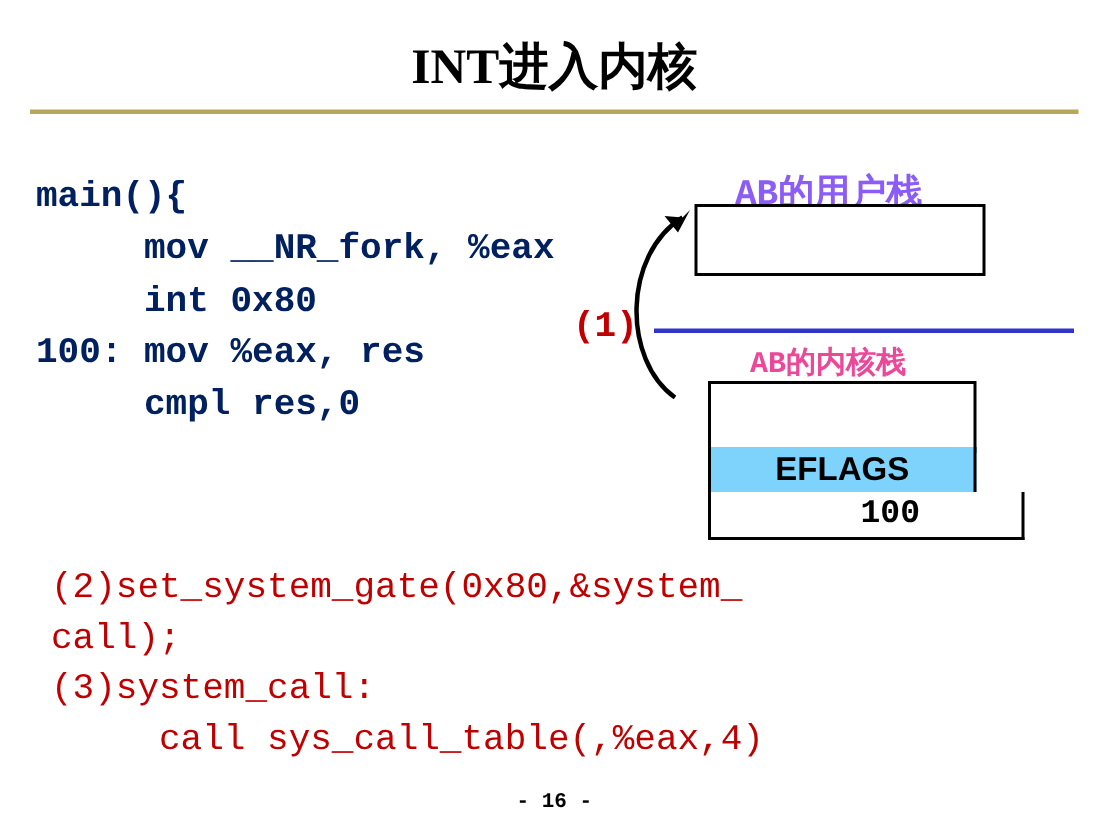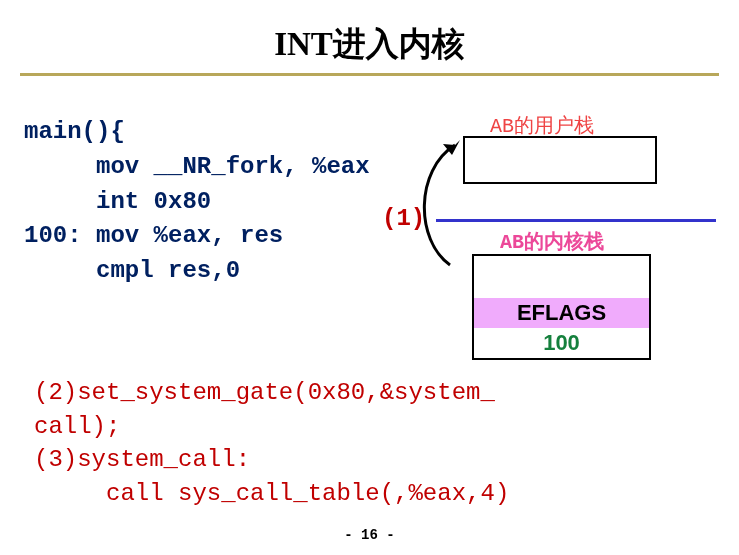--- a/index.html
+++ b/index.html
@@ -62,23 +62,23 @@
     font-size: 24px;
     color: #c00000;
     line-height: 1.4;
     white-space: pre;
   }
   .user-stack-label {
     position: absolute;
     left: 490px;
     top: 112px;
     font-family: "Courier New", monospace;
-    font-weight: normal;
-    font-size: 20px;
-    color: #ef4444;
+    font-weight: bold;
+    font-size: 24px;
+    color: #8b5cf6;
   }
   .kernel-stack-label {
     position: absolute;
     left: 500px;
     top: 228px;
     font-family: "Courier New", monospace;
     font-weight: bold;
     font-size: 20px;
     color: #ec4899;
   }
@@ -101,43 +101,44 @@
     background: #fff;
   }
   .eflags-box {
     position: absolute;
     left: 472px;
     top: 298px;
     width: 175px;
     height: 30px;
     border: 2.5px solid #000;
     border-top: none;
-    background: #f0abfc;
+    background: #7dd3fc;
     font-family: Arial, sans-serif;
     font-weight: bold;
     font-size: 22px;
     text-align: center;
     line-height: 30px;
     color: #000;
   }
   .num100-box {
     position: absolute;
     left: 472px;
     top: 328px;
     width: 175px;
     height: 30px;
     border: 2.5px solid #000;
     border-top: none;
     background: #fff;
-    font-family: Liberation Sans, sans-serif;
+    font-family: Liberation Mono, monospace;
     font-weight: bold;
     font-size: 22px;
     text-align: center;
     line-height: 30px;
-    color: #15803d;
+    color: #000000;
+    padding-left: 32px;
   }
   .divider-blue {
     position: absolute;
     left: 436px;
     top: 219px;
     width: 280px;
     height: 0;
     border-top: 3px solid #3333cc;
   }
   .arrow-svg {

